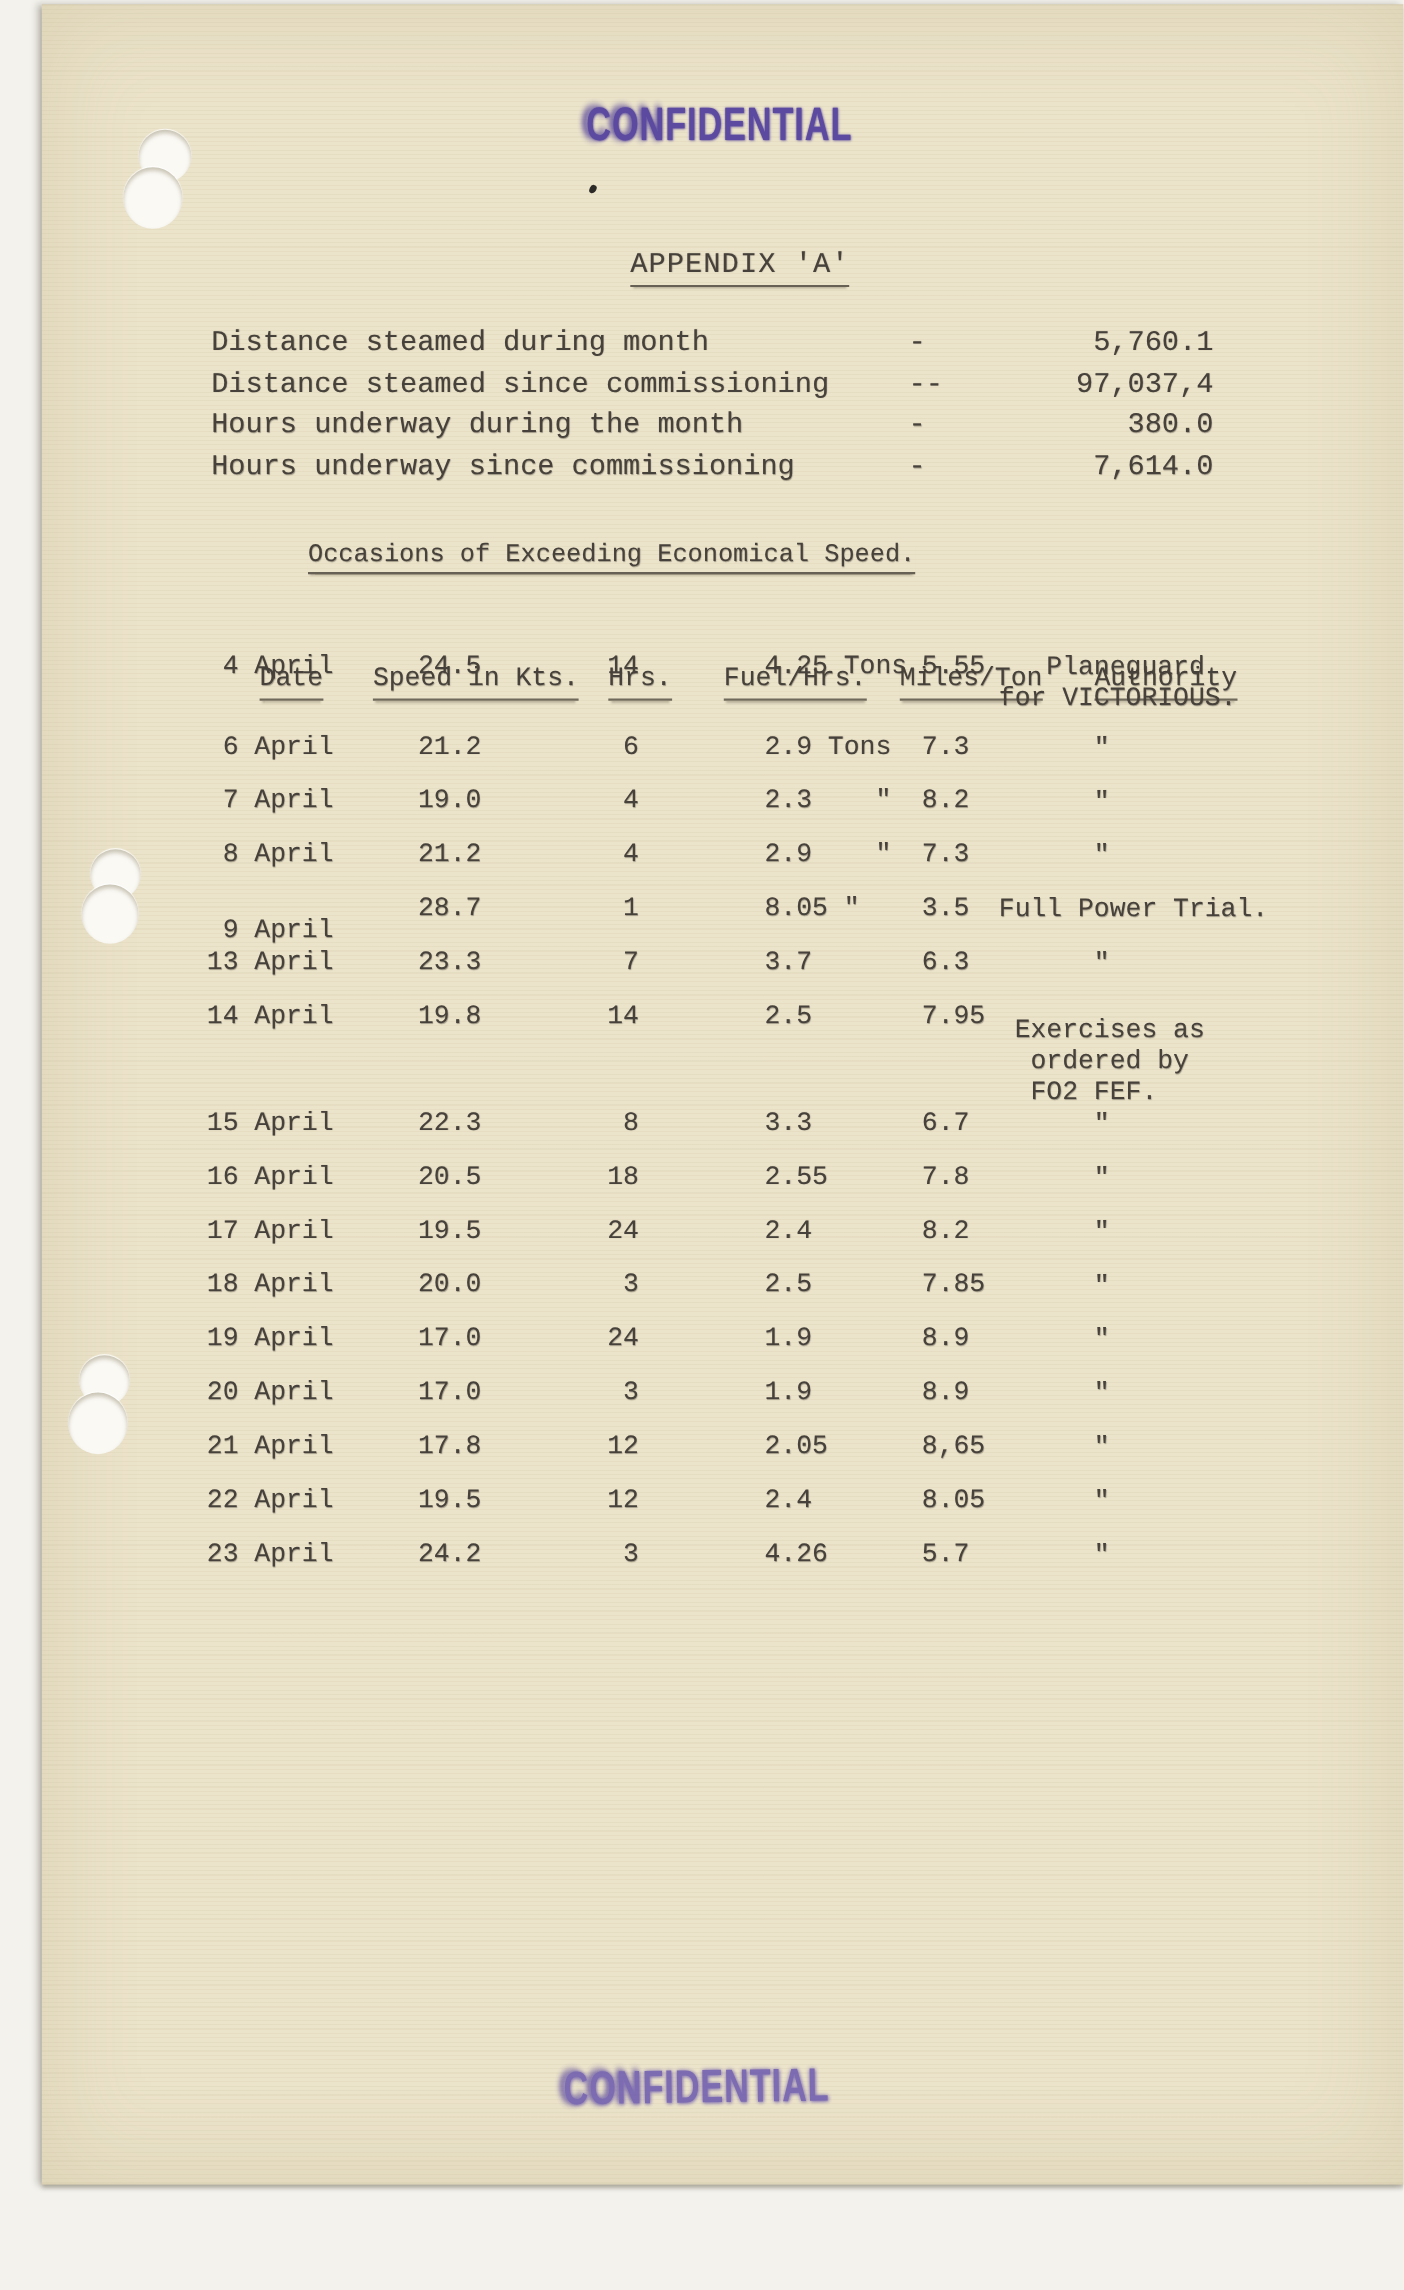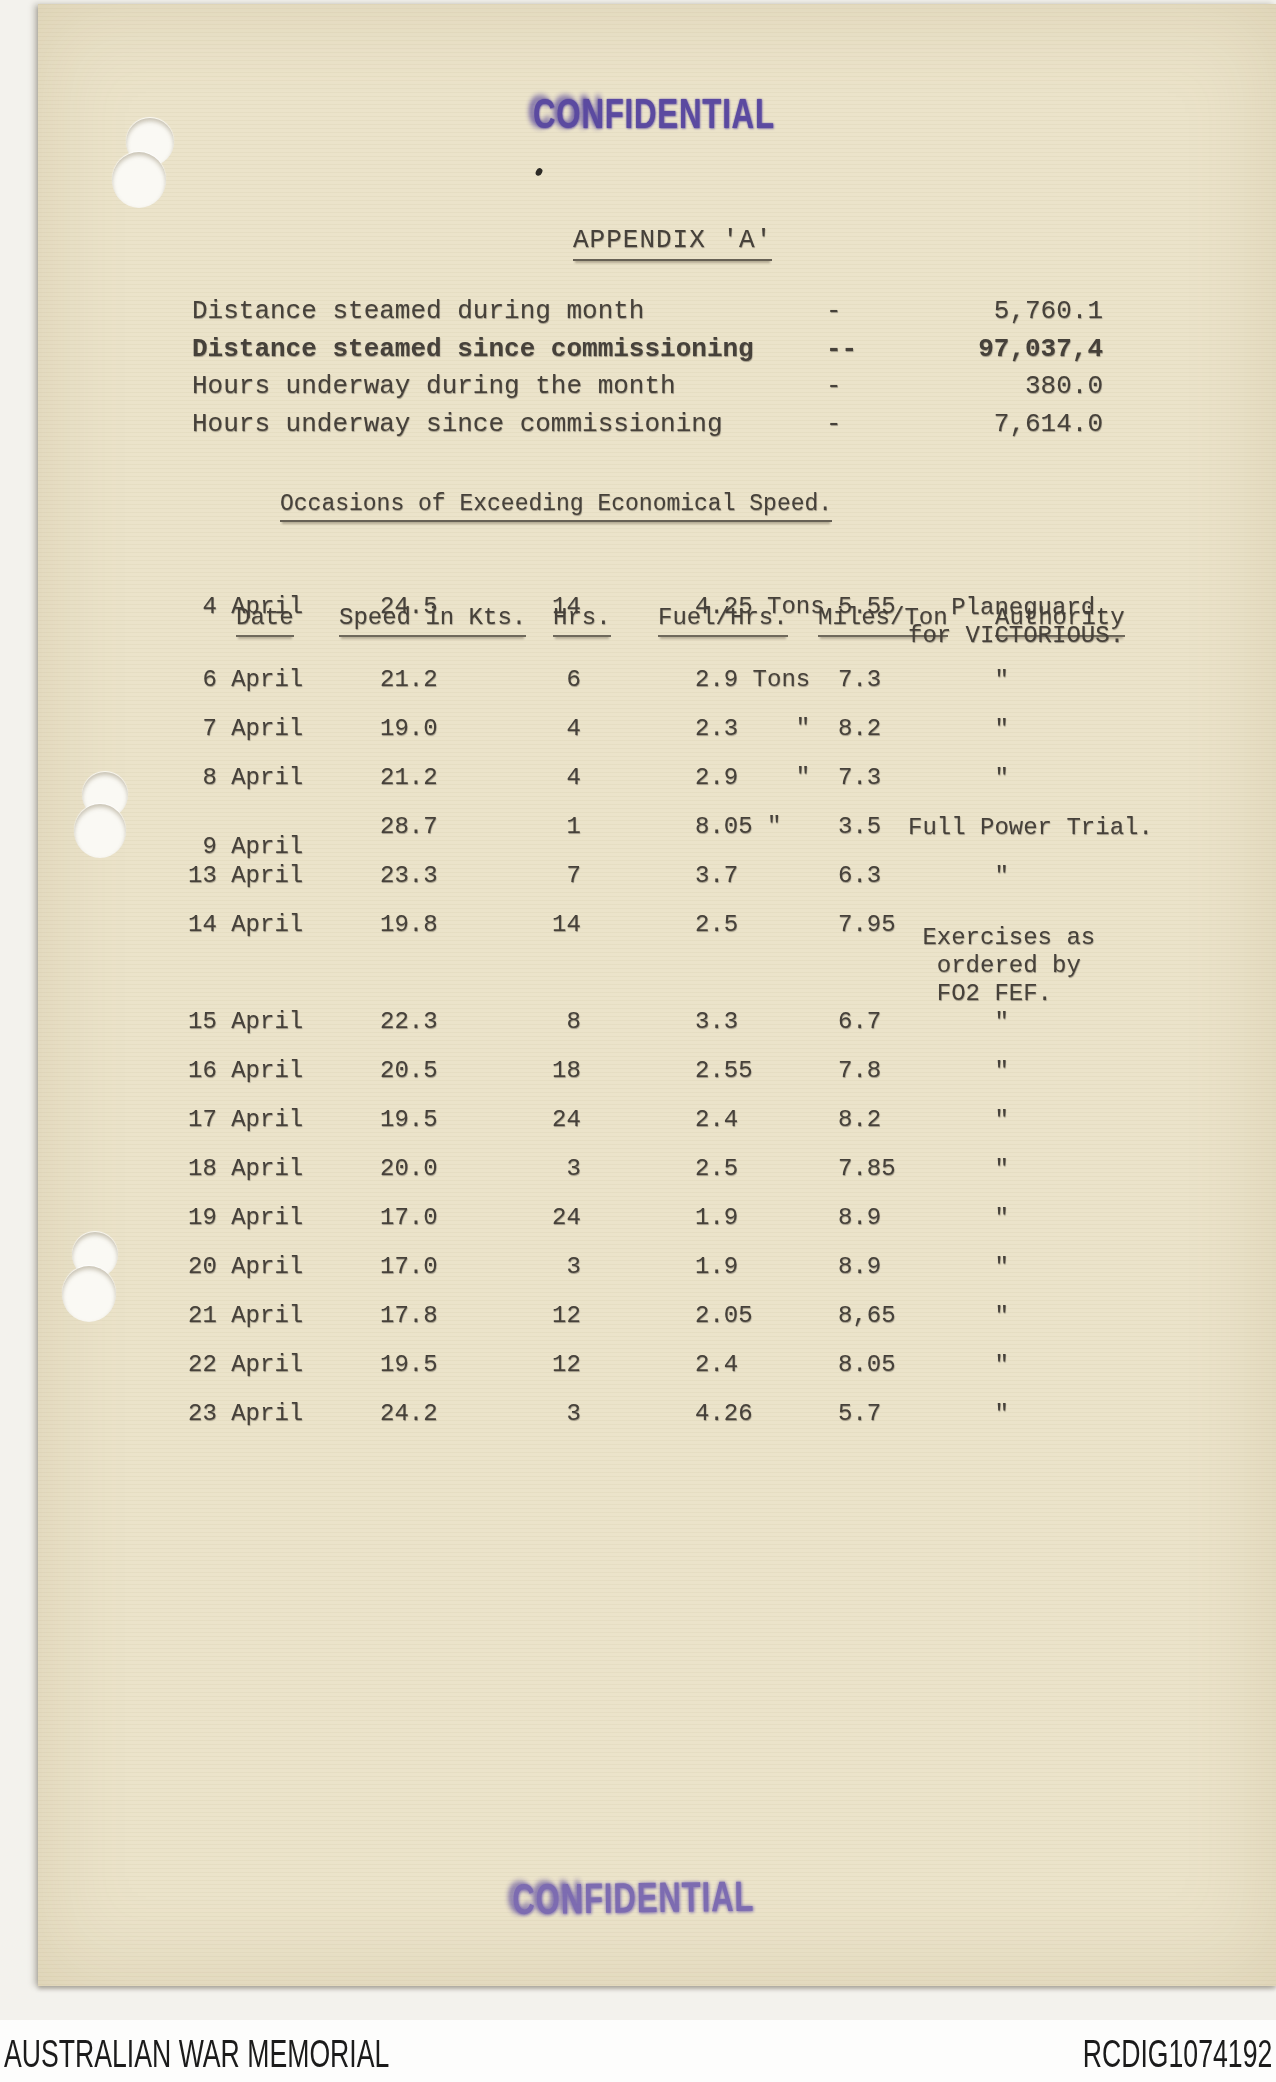--- a/index.html
+++ b/index.html
@@ -93,21 +93,21 @@
   </div>
 
   <div class="abs ink u appendix-title">APPENDIX 'A'</div>
 
   <div id="summary-block">
       <div class="stat-row ink" style="top: 296px;">
         <span class="stat-label">Distance steamed during month</span>
         <span class="stat-dash">-</span>
         <span class="stat-value">5,760.1</span>
       </div>
-      <div class="stat-row ink" style="top: 333.5px; font-weight: bold;">
+      <div class="stat-row ink" style="top: 333.5px;">
         <span class="stat-label">Distance steamed since commissioning</span>
         <span class="stat-dash">--</span>
         <span class="stat-value">97,037,4</span>
       </div>
       <div class="stat-row ink" style="top: 371px;">
         <span class="stat-label">Hours underway during the month</span>
         <span class="stat-dash">-</span>
         <span class="stat-value">380.0</span>
       </div>
       <div class="stat-row ink" style="top: 408.5px;">
@@ -256,17 +256,13 @@
         <span class="td" style="left: 838px;">5.7</span>
         <span class="td td-auth" style="left: 908px;"><div>      "</div></span>
       </div>
     </div>
 
   <div class="stamp stamp-bottom">
     <span class="smudge">CON</span>
     <span class="txt">CONFIDENTIAL</span>
   </div>
 
-  <div class="footer">
-    <span class="ftxt ftxt-left">AUSTRALIAN WAR MEMORIAL</span>
-    <span class="ftxt ftxt-right">RCDIG1074192</span>
-  </div>
 </div>
 
 </body></html>

